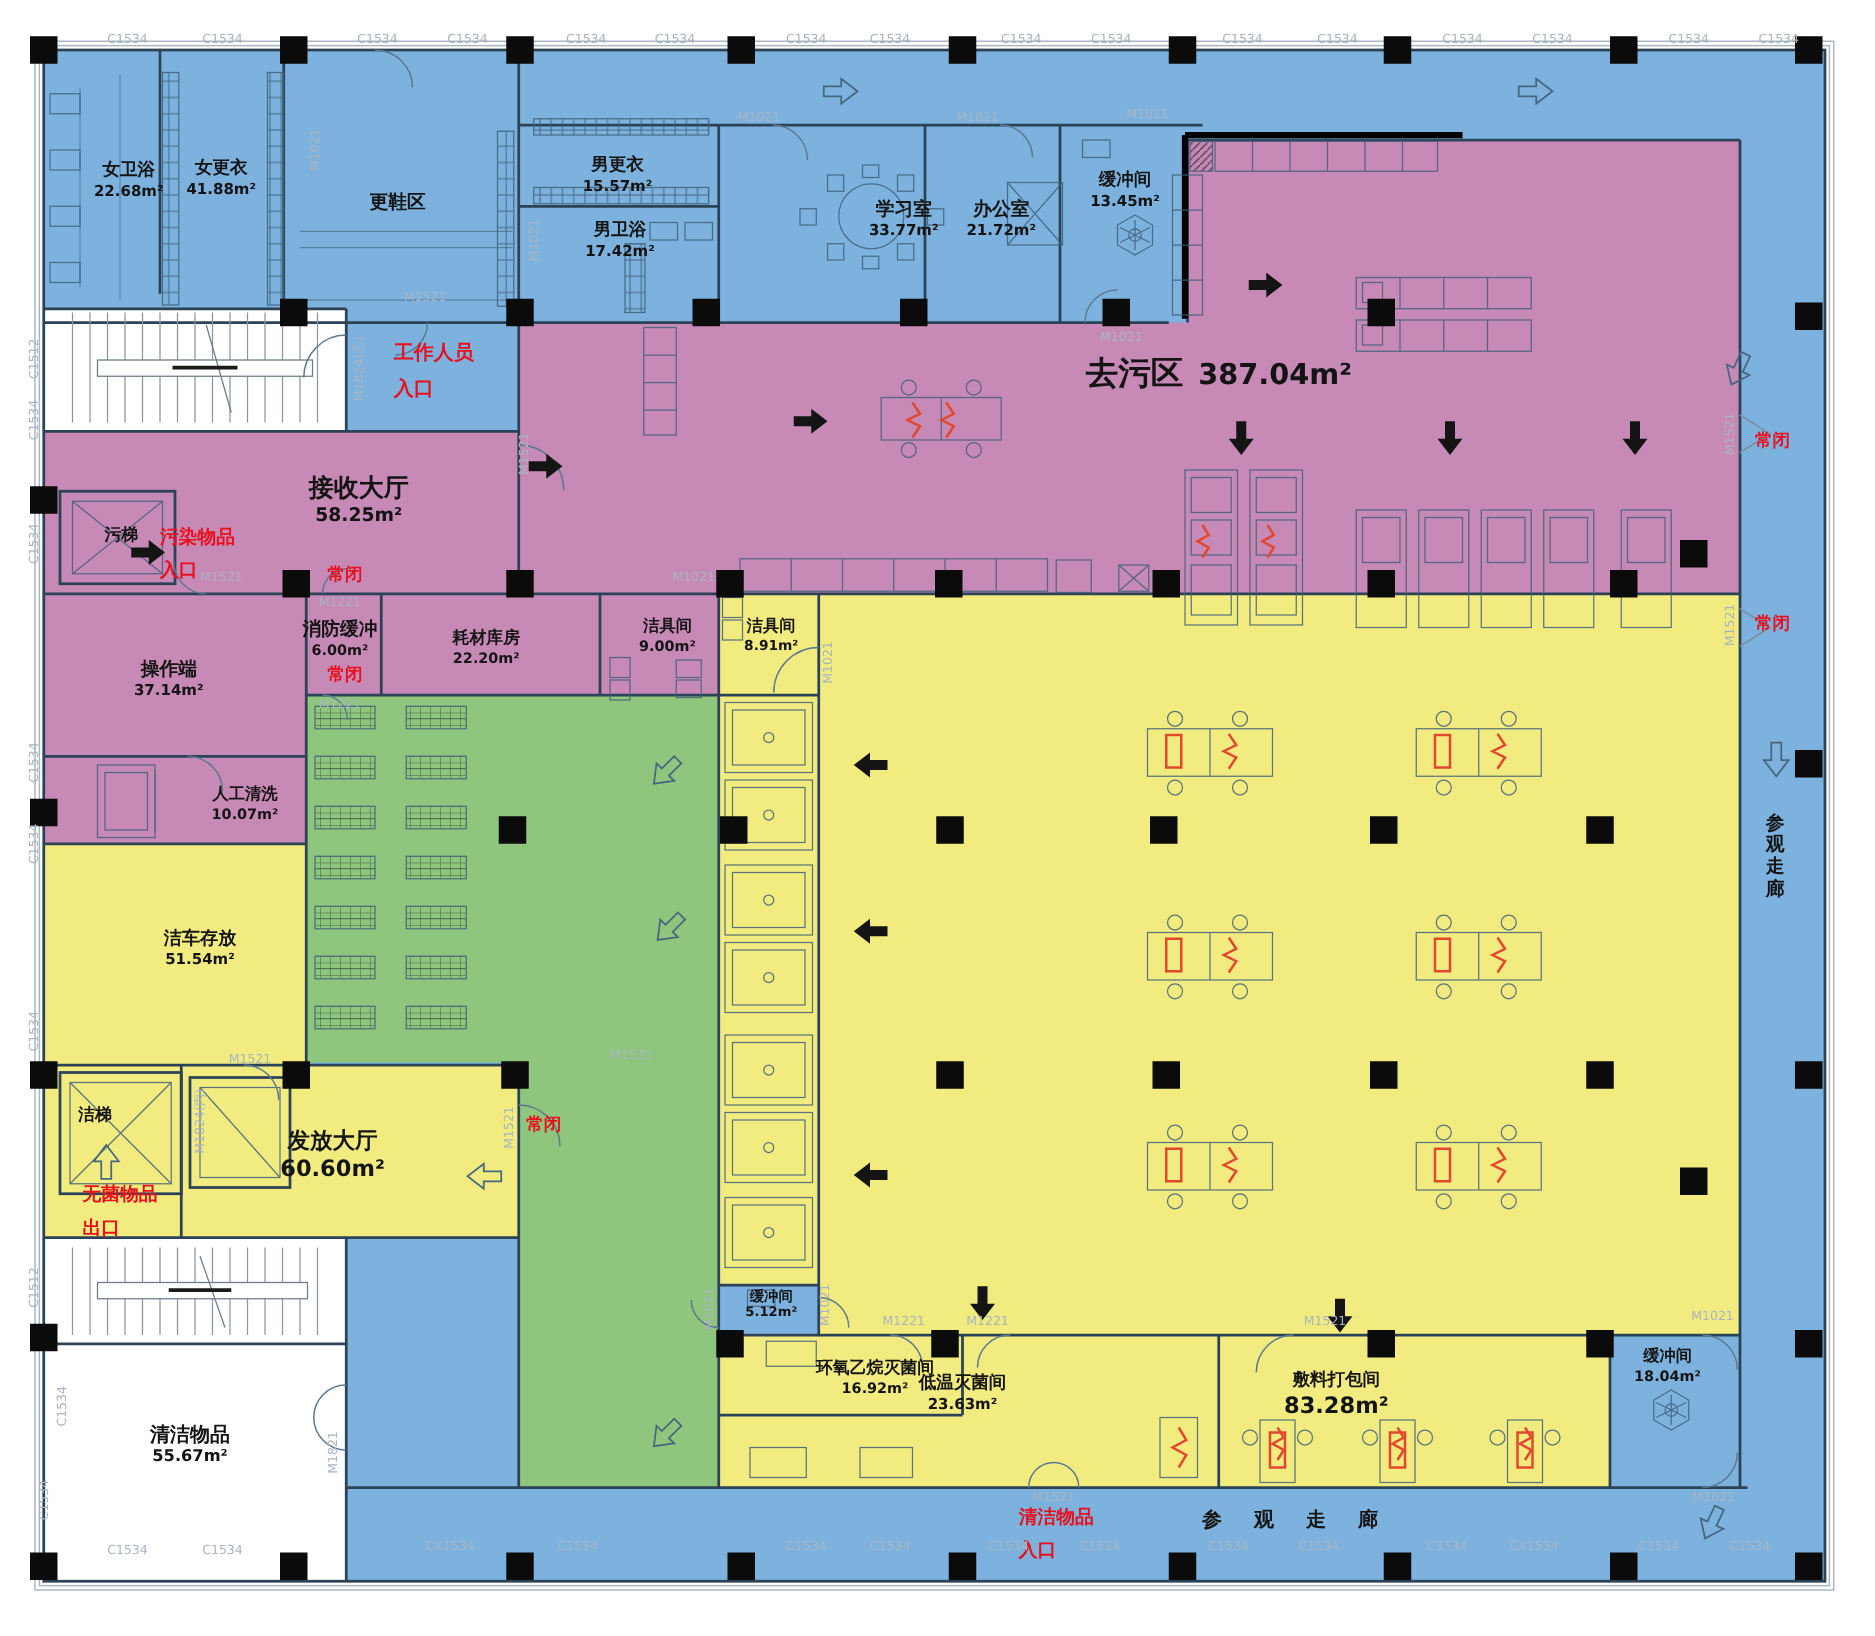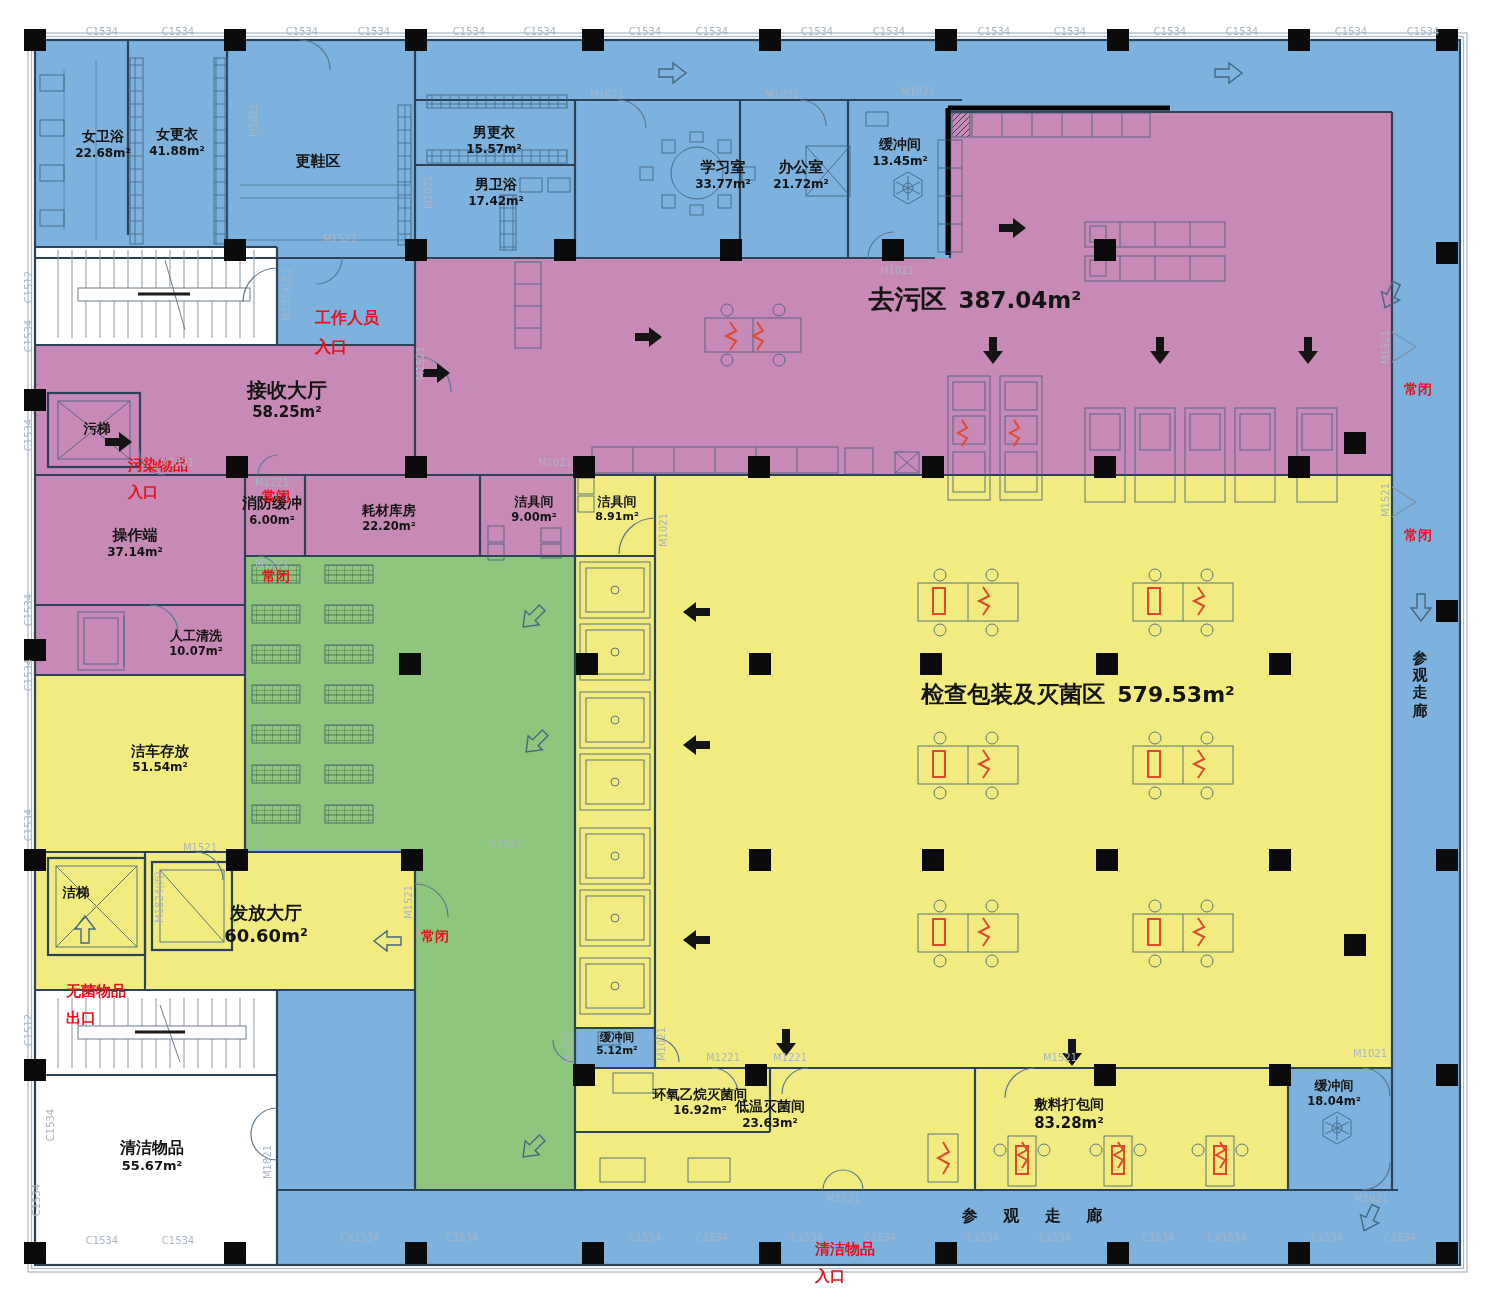--- a/index.html
+++ b/index.html
@@ -5,21 +5,21 @@
   html,body{margin:0;padding:0;background:#fff;}
   .canvas{position:relative;width:1500px;height:1309px;background:#fff;overflow:hidden;
           font-family:"DejaVu Sans","Liberation Sans",sans-serif;}
   svg{position:absolute;left:0;top:0;}
   .lbl{position:absolute;transform:translateX(-50%);text-align:center;color:#141414;
        font-weight:700;white-space:nowrap;line-height:1.25;}
   .lbl .nm{font-size:14px;}
   .lbl .ar{font-size:12px;}
   .zone-line{display:flex;gap:12px;align-items:baseline;justify-content:center;}
   .red{position:absolute;color:#e8101d;font-weight:700;font-size:15px;white-space:nowrap;
-       text-align:left;line-height:1.8;margin-top:36px;}
+       text-align:left;line-height:1.8;}
   .code{position:absolute;transform:translateX(-50%);color:#a9b5c2;font-size:10px;
         font-weight:400;white-space:nowrap;}
   .vcode{transform:translate(-50%,-50%) rotate(-90deg);}
   .vtext{position:absolute;writing-mode:vertical-rl;letter-spacing:17px;color:#141414;
          font-weight:700;font-size:15px;}
 </style>
 </head>
 <body>
 
 <div class="canvas">
@@ -485,26 +485,20 @@
   <div class="ar" style="font-size:11.5px">9.00m²</div>
 </div>
 <div class="lbl" style="left:617px;top:494px">
   <div class="nm" style="font-size:13px">洁具间</div>
   <div class="ar" style="font-size:11px">8.91m²</div>
 </div>
 <div class="lbl" style="left:160px;top:742px">
   <div class="nm" style="font-size:14.5px">洁车存放</div>
   <div class="ar">51.54m²</div>
 </div>
-<div class="lbl" style="left:1078px;top:680px">
-  <div class="zone-line">
-    <span style="font-size:23px">检查包装及灭菌区</span>
-    <span style="font-size:22px">579.53m²</span>
-  </div>
-</div>
 <div class="lbl" style="left:76px;top:884px">
   <div class="nm" style="font-size:13.5px">洁梯</div>
 </div>
 <div class="lbl" style="left:266px;top:902px">
   <div class="nm" style="font-size:18px">发放大厅</div>
   <div class="ar" style="font-size:18px">60.60m²</div>
 </div>
 <div class="lbl" style="left:617px;top:1030px">
   <div class="nm" style="font-size:11.5px">缓冲间</div>
   <div class="ar" style="font-size:10.5px">5.12m²</div>
@@ -516,21 +510,21 @@
 <div class="lbl" style="left:700px;top:1086px">
   <div class="nm" style="font-size:13.5px">环氧乙烷灭菌间</div>
   <div class="ar" style="font-size:11.5px">16.92m²</div>
 </div>
 <div class="lbl" style="left:770px;top:1098px">
   <div class="nm" style="font-size:14px">低温灭菌间</div>
   <div class="ar" style="font-size:12px">23.63m²</div>
 </div>
 <div class="lbl" style="left:1069px;top:1096px">
   <div class="nm" style="font-size:14px">敷料打包间</div>
-  <div class="ar" style="font-size:15px">83.28m²</div>
+  <div class="ar" style="font-size:18px">83.28m²</div>
 </div>
 <div class="lbl" style="left:1334px;top:1078px">
   <div class="nm" style="font-size:13px">缓冲间</div>
   <div class="ar" style="font-size:11.5px">18.04m²</div>
 </div>
 <div class="lbl" style="left:1037px;top:1206px;letter-spacing:10px">
   <div class="nm" style="font-size:16px">参  观  走  廊</div>
 </div>
 <div class="vtext" style="left:1410px;top:638px">参观走廊</div>
 

